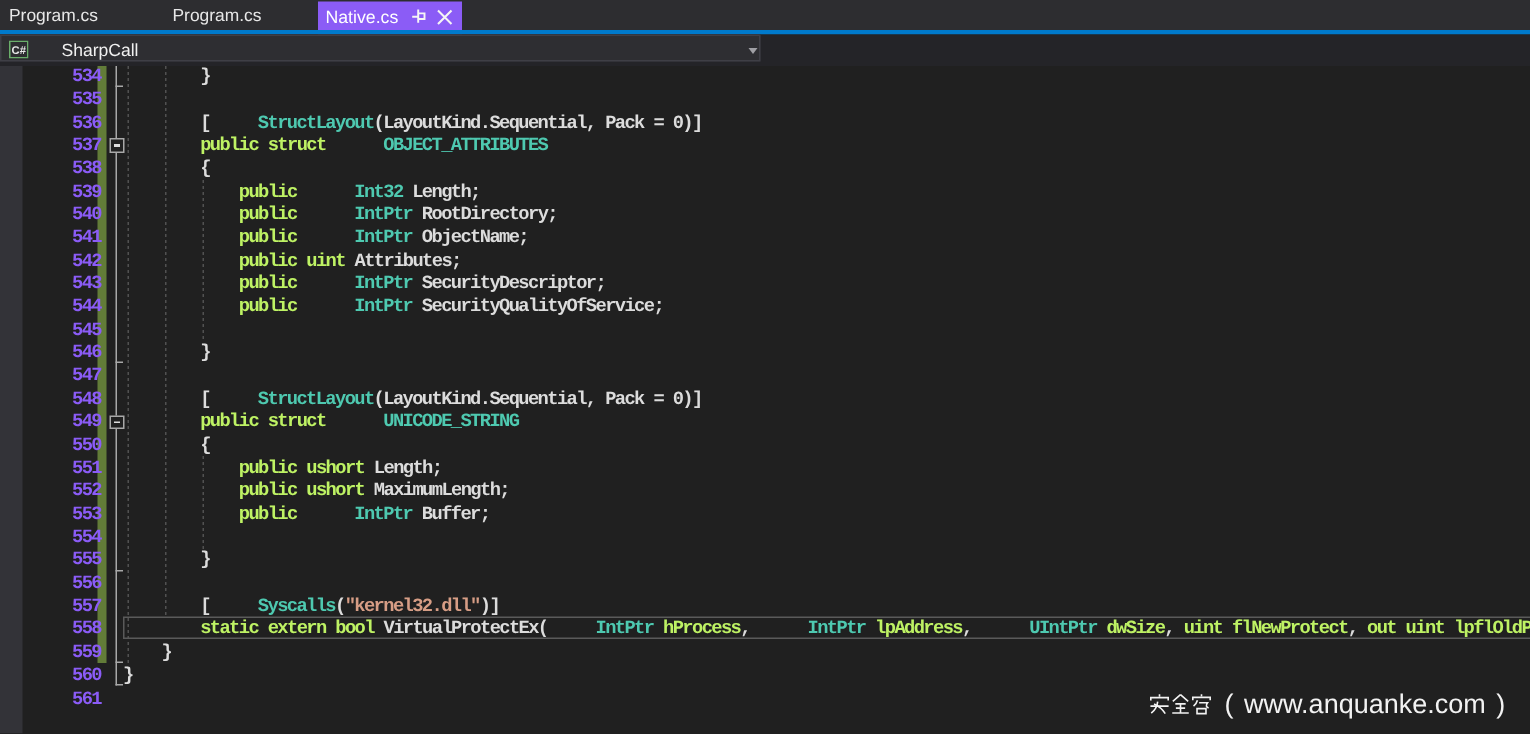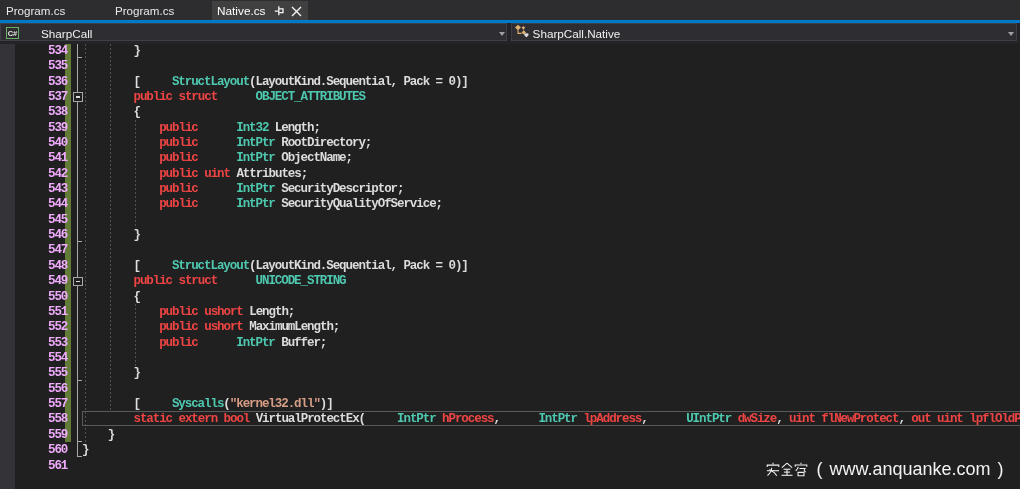--- a/index.html
+++ b/index.html
@@ -2,35 +2,35 @@
 <html><head>
 <meta charset="utf-8">
 <style>
   * { margin:0; padding:0; box-sizing:border-box; }
   html,body { width:1020px; height:489px; background:#202020; overflow:hidden; }
   body { position:relative; font-family:"Liberation Sans", sans-serif; }
   .abs { position:absolute; }
   
   #tabbar { left:0; top:0; width:1020px; height:20.6px; background:#2d2d30; }
   .tab { position:absolute; top:0; height:21px; line-height:21px; font-size:11.6px; color:#e8e8e8; }
-  #activetab { position:absolute; left:212px; top:1px; width:96px; height:21.7px; background:#404040; }
+  #activetab { position:absolute; left:212px; top:1px; width:96px; height:21.7px; background:#8b5cf6; }
   #activetab .lbl { position:absolute; left:5px; top:0; height:20px; line-height:20px; font-size:11.8px; color:#ffffff; }
   #bluestrip { left:0; top:20.3px; width:1020px; height:2.4px; background:#007acc; }
   
   #navbar { left:0; top:22.7px; width:1020px; height:21.3px; background:#242428; }
   .combo { position:absolute; top:0.6px; height:18px; background:#2e2e32; border:1px solid #3f3f46; }
   .combo .txt { position:absolute; top:0; height:16px; line-height:16px; font-size:11.7px; color:#f0f0f0; }
   .arrow { position:absolute; width:0; height:0; border-left:3.5px solid transparent; border-right:3.5px solid transparent; border-top:4px solid #a0a0a5; }
   
   #glyphmargin { left:0; top:44px; width:15px; height:445px; background:#333338; }
   #greenbar { left:64.5px; top:44px; width:6px; height:398px; background:#627c38; }
   pre.code { position:absolute; font-family:"Liberation Mono", monospace; font-weight:bold; font-size:12.5px; letter-spacing:-1.07px; line-height:15.36px; color:#dcdcdc; }
-  #linenums { left:0; top:43.8px; width:48px; text-align:right; color:#f0abfc;padding-left:48px; }
+  #linenums { left:0; top:43.8px; width:48px; text-align:right; color:#8b5cf6;padding-left:48px; }
   #codebody { left:82px; top:43.8px; }
-  .k { color:#ef4444;font-family:Liberation Mono, monospace; }
+  .k { color:#bef264;font-family:Liberation Mono, monospace; }
   .t { color:#4ec9b0;margin-left:32px; }
   .s { color:#d69d85; }
   
   .oline { position:absolute; background:#a8a8a8; }
   .obox { position:absolute; left:73.2px; width:9.5px; height:9.5px; border:1px solid #a8a8a8; background:#202020; }
   .obox .minus { position:absolute; left:1.5px; top:3.2px; width:4.5px; height:1.2px; background:#dcdcdc; }
   
   .guide { position:absolute; width:1px; background-image:repeating-linear-gradient(180deg, #515151 0px, #515151 2px, transparent 2px, transparent 4px); }
   #curline { left:82px; top:411.3px; width:940px; height:14.7px; border:1px solid #5a5a5a; }
   
@@ -54,32 +54,20 @@
 </div>
 <div class="abs" id="bluestrip"></div>
 <div class="abs" id="navbar">
   <div class="combo" style="left:0; width:506.6px;">
     <svg class="abs" style="left:4.5px;top:3px;" width="13" height="12" viewBox="0 0 13 12">
       <rect x="0.5" y="0.5" width="12" height="11" fill="#2d2d30" stroke="#6aae6a" stroke-width="1"></rect>
       <text x="6.5" y="8.8" font-family="Liberation Sans" font-size="7.5" font-weight="bold" fill="#e8e8e8" text-anchor="middle">C#</text>
     </svg>
     <span class="txt" style="left:22px;top:1.4px;margin-left:18px;">SharpCall</span>
     <div class="arrow" style="left:497.5px; top:8.2px;"></div>
-  </div>
-  <div class="combo" style="left:510.6px; width:506.4px;">
-    <svg class="abs" style="left:2.4px;top:0;" width="16" height="16" viewBox="0 0 16 16">
-      <path d="M4 0.7 L7 3.5 L4 6.3 L1 3.5 Z" fill="#e2b072"></path>
-      <path d="M4 6 V9.4 H7.6" stroke="#e2b072" stroke-width="1.1" fill="none"></path>
-      <path d="M9.4 2 L11.2 3.8 L9.4 5.6 L7.6 3.8 Z" fill="#e2b072"></path>
-      <path d="M9.6 5.6 V6.4" stroke="#e2b072" stroke-width="1"></path>
-      <path d="M9.8 6.3 L12 8.4 L9.8 10.5 L7.6 8.4 Z" fill="#e2b072"></path>
-      <path d="M12.4 9.6 c0.75-0.85 2.2-0.28 2.2 0.85 c0 0.95 -1.3 2.05 -2.2 2.7 c-0.9-0.65 -2.2-1.75 -2.2-2.7 c0-1.13 1.45-1.7 2.2-0.85 Z" fill="#d8d8d8"></path>
-    </svg>
-    <span class="txt" style="left:21px;top:1.4px;">SharpCall.Native</span>
-    <div class="arrow" style="left:496.7px; top:8.2px;"></div>
   </div>
 </div>
 <div class="abs" id="glyphmargin"></div>
 <div class="abs" id="greenbar"></div>
 <pre class="code abs" id="linenums">534
 535
 536
 537
 538
 539

